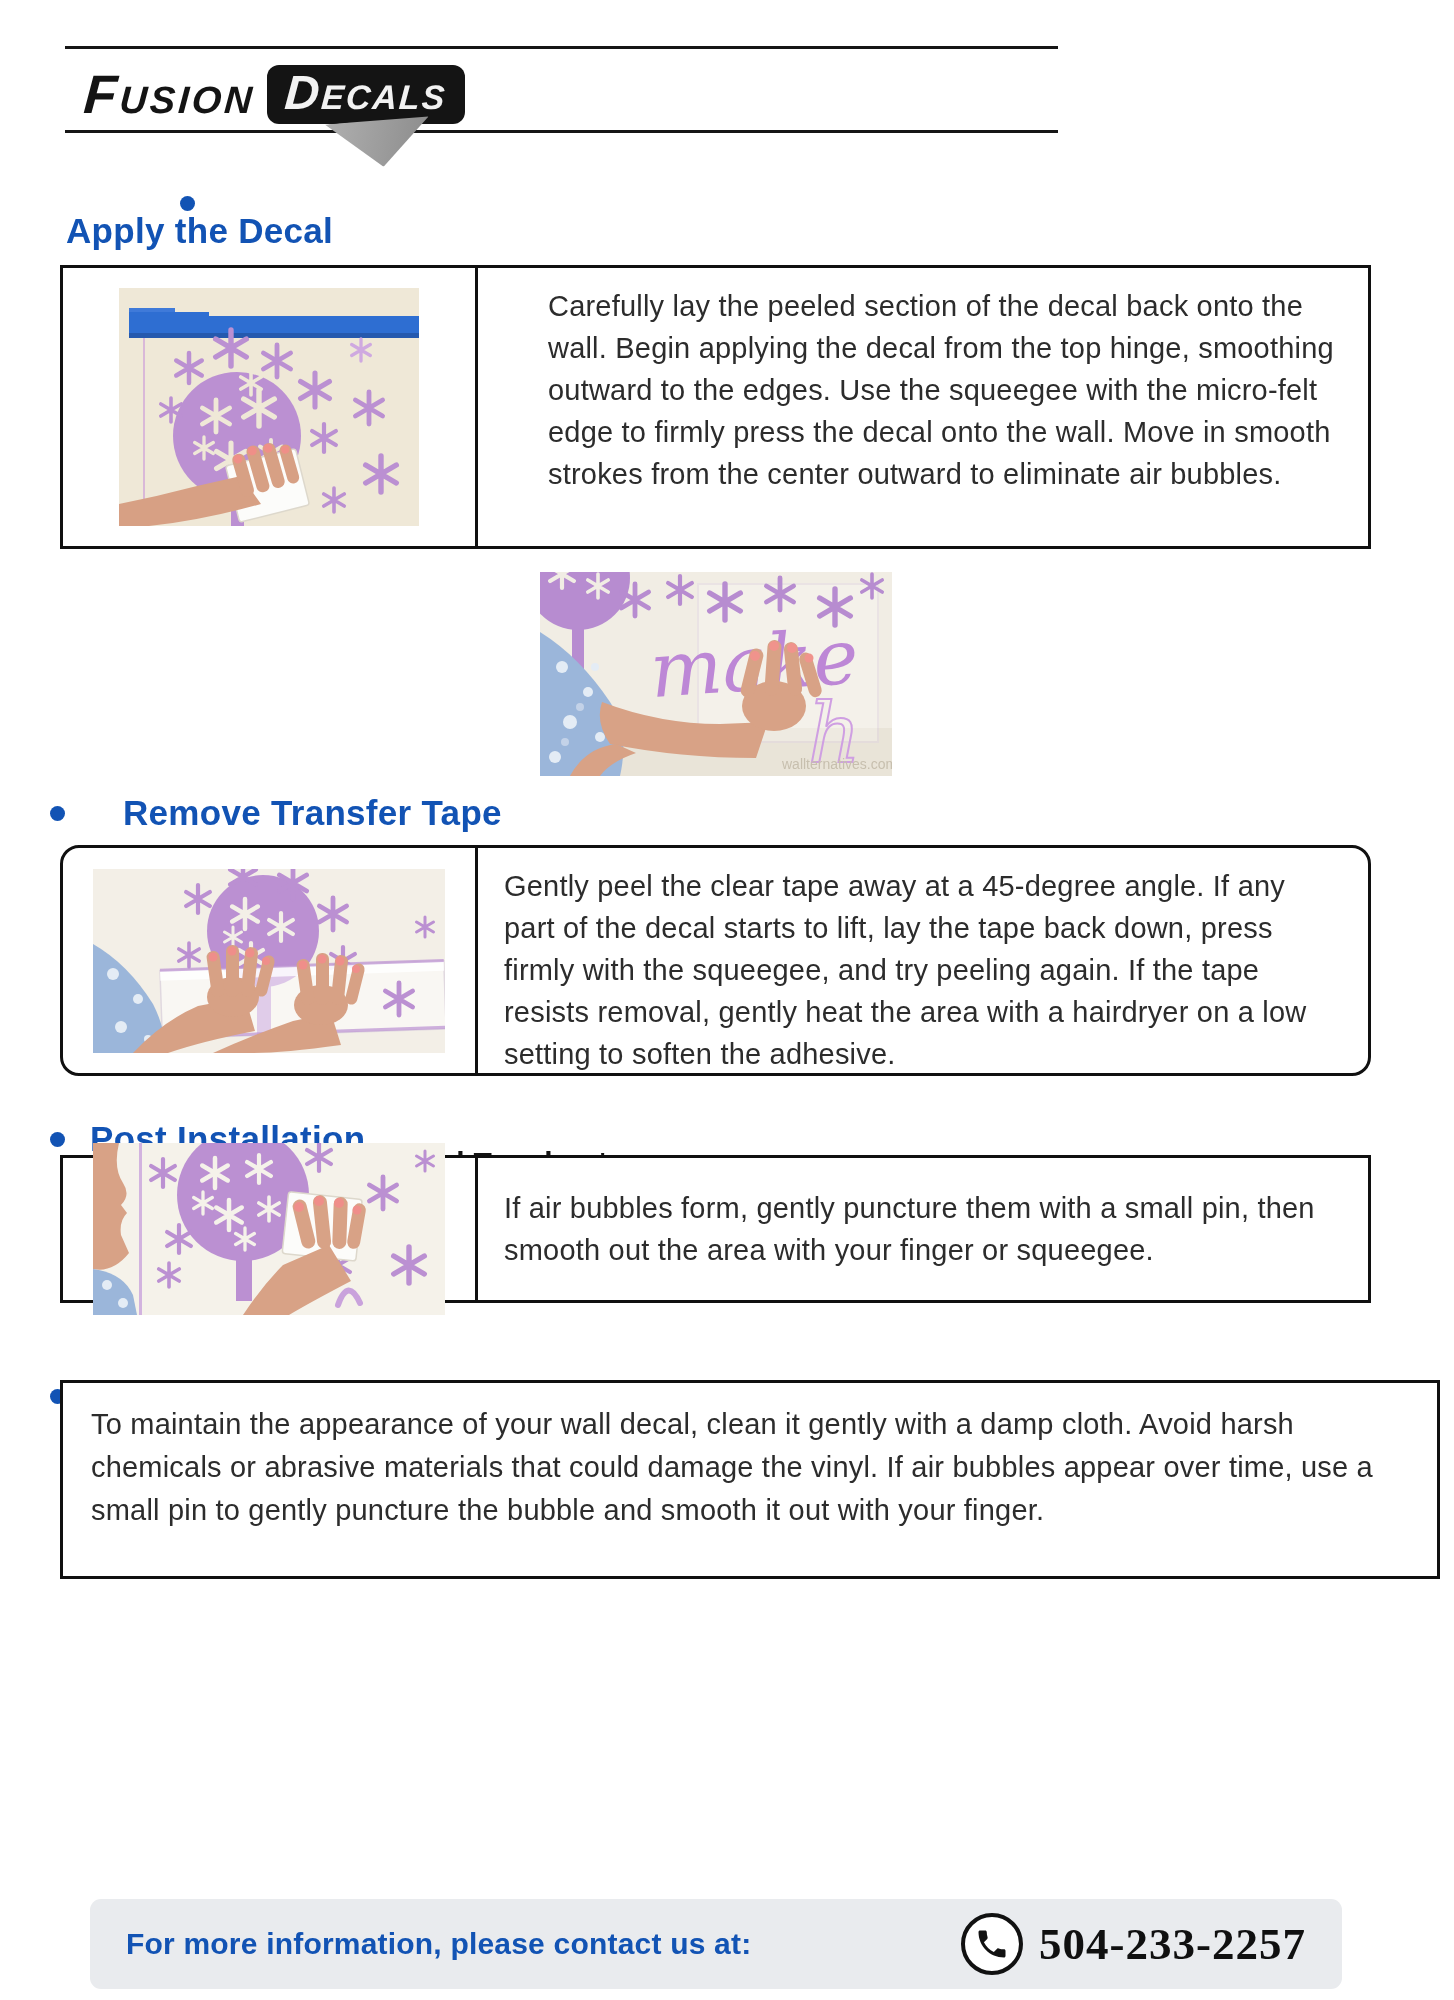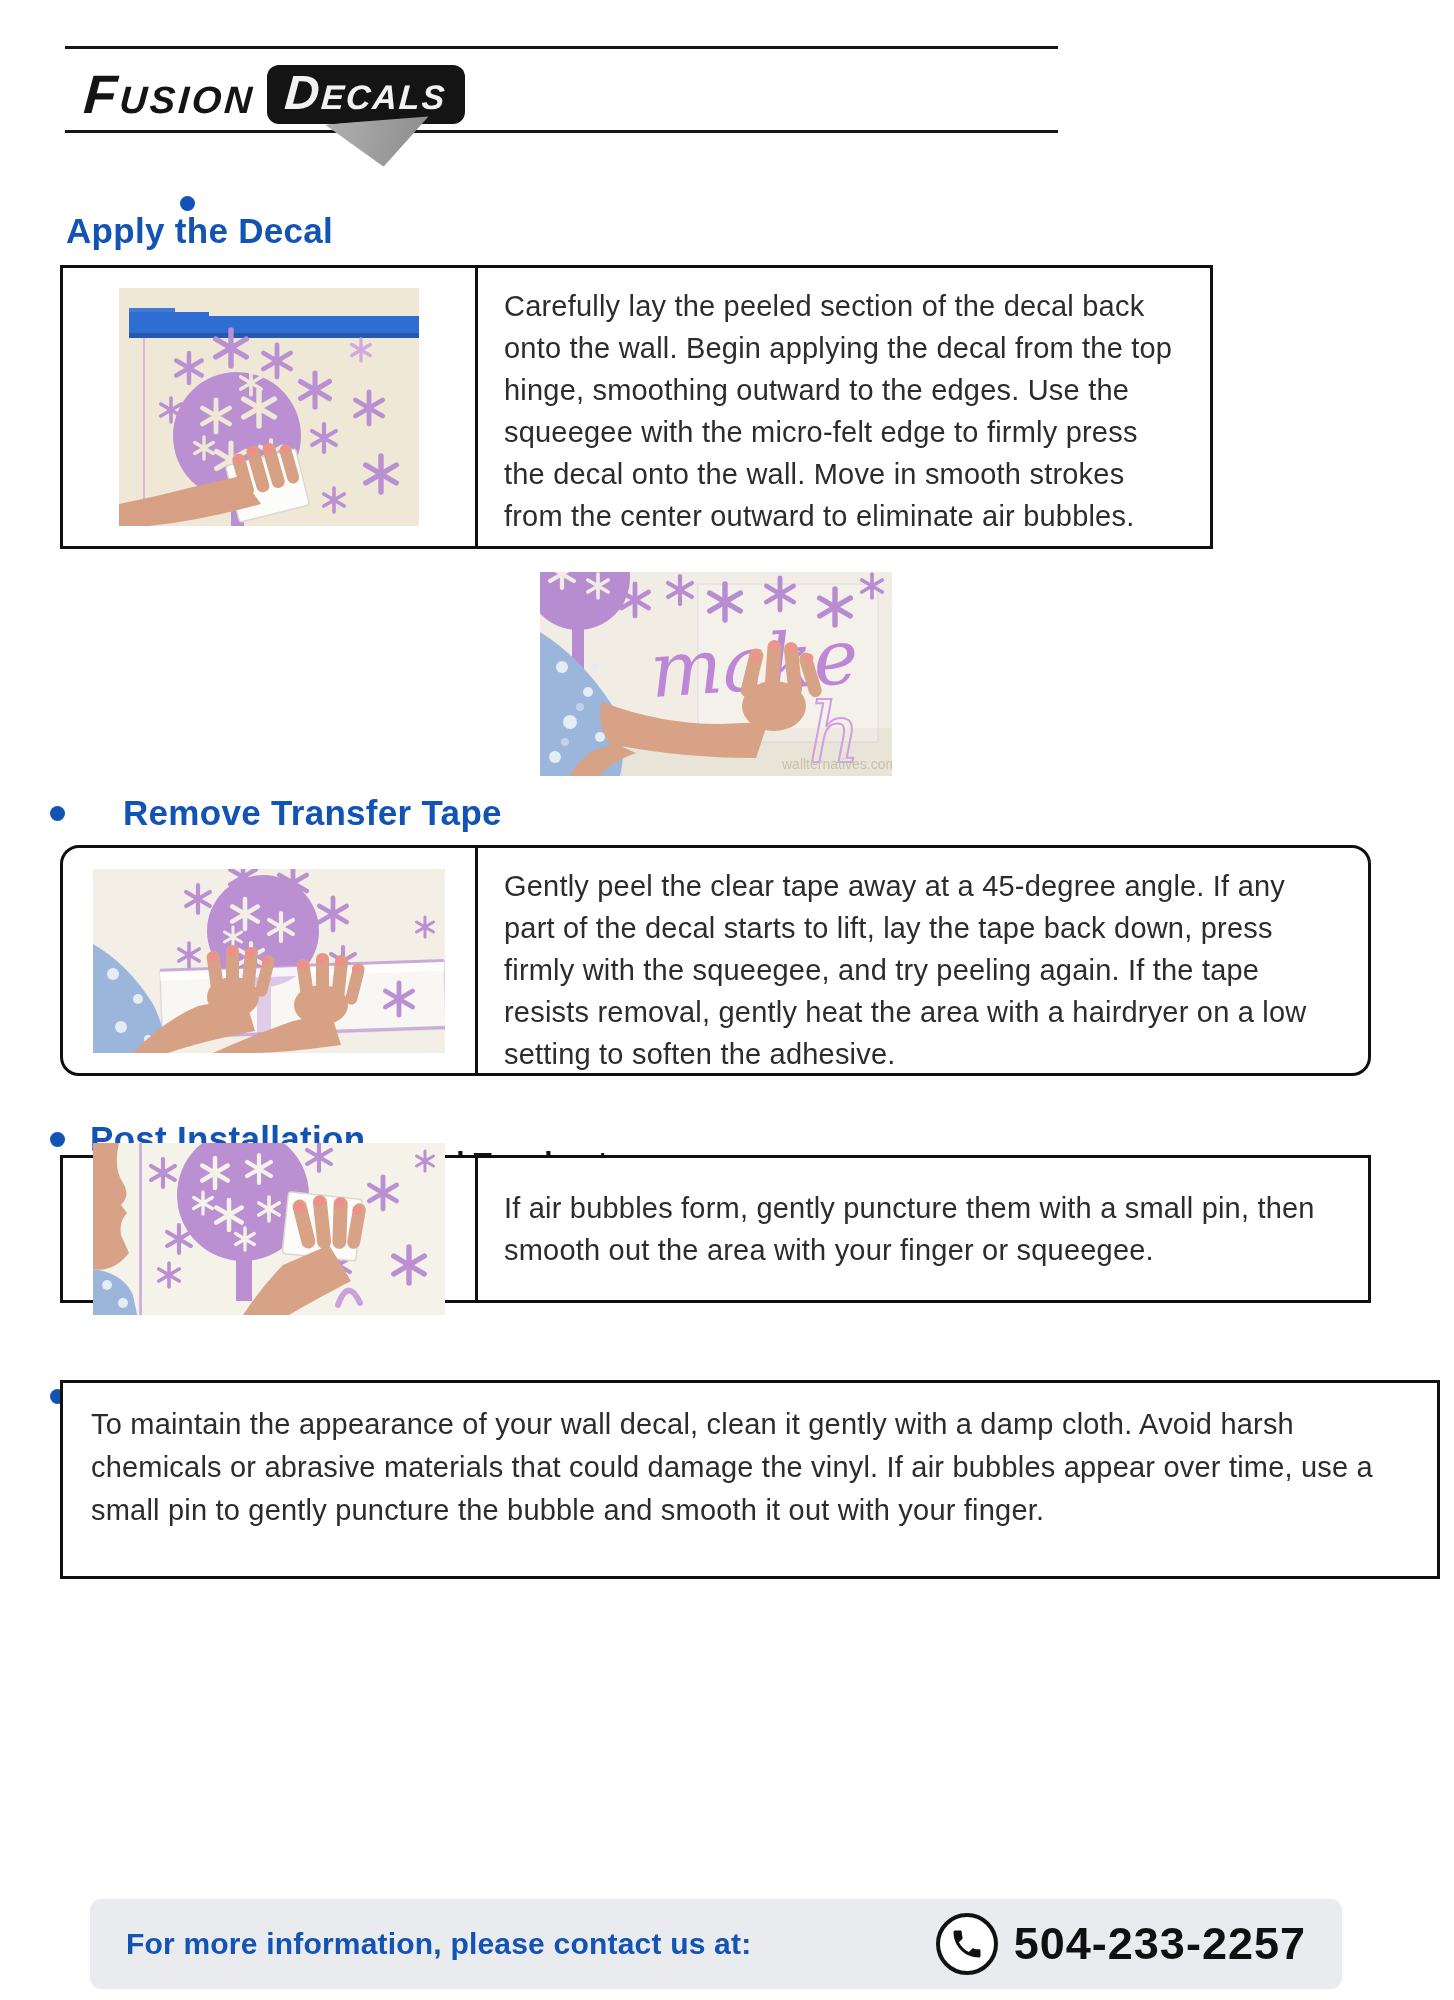--- a/index.html
+++ b/index.html
@@ -26,21 +26,21 @@
   .h .dot{width:15px;height:15px;border-radius:50%;background:#1253b4;margin-right:25px;flex:none;}
   .h .t{font-size:35px;font-weight:700;color:#1253b4;letter-spacing:.3px;}
   .h .sub{font-size:30px;font-weight:700;color:#131313;margin-left:16px;letter-spacing:.3px;margin-top:48px;}
   #h-apply{left:66px;top:196px;flex-direction:column;}
   #h-remove{left:50px;top:793px;gap:33px;}
   #h-post{left:50px;top:1098px;}
   #h-care{left:50px;top:1376px;}
 
   
   .ibox{position:absolute;left:60px;border:3px solid #101010;background:#fff;display:flex;box-sizing:border-box;}
-  #box-apply{top:265px;width:1153px;height:284px;}
+  #box-apply{top:265px;width:1311px;height:284px;gap:44px;}
   #box-remove{top:845px;width:1311px;height:231px;border-radius:19px;}
   #box-post{top:1155px;width:1311px;height:148px;}
   #box-care{top:1380px;width:1380px;height:199px;display:block;}
   .media{width:412px;border-right:3px solid #101010;display:flex;align-items:center;
          justify-content:center;flex:none;}
   .btext{flex:1;padding:17px 26px;font-size:29px;line-height:42px;color:#2c2c2c;letter-spacing:.2px;}
   #box-post .btext{display:flex;align-items:center;padding-top:0;padding-bottom:0;}
   #box-care .btext{padding:20px 28px;line-height:43px;}
 
   
@@ -48,21 +48,21 @@
 
   
   #notes{position:absolute;left:82px;top:1666px;width:1020px;}
   #notes .nt{color:#1253b4;font-size:33px;font-weight:700;margin:0 0 12px 0;}
   #notes .nb{font-size:29px;line-height:44px;color:#262626;letter-spacing:.9px;}
 
   
   #footer{position:absolute;left:90px;top:1899px;width:1252px;height:90px;background:#e9ebee;
           border-radius:11px;display:flex;align-items:center;padding:0 36px;box-sizing:border-box;}
   .f-label{color:#1253b4;font-size:30px;font-weight:700;letter-spacing:.2px;}
-  .f-right{margin-left:auto;display:flex;align-items:center;gap:16px;}
+  .f-right{margin-left:auto;display:flex;align-items:center;gap:16px;font-family:Liberation Serif, serif;}
   .f-icon{width:62px;height:62px;border-radius:50%;border:4px solid #111;background:#fff;
           display:flex;align-items:center;justify-content:center;box-sizing:border-box;flex:none;}
   .f-phone{font-size:45px;font-weight:700;color:#101010;letter-spacing:1px;}
 
   .photo{display:block;}
 </style>
 </head>
 <body>
 
 <div class="page">

